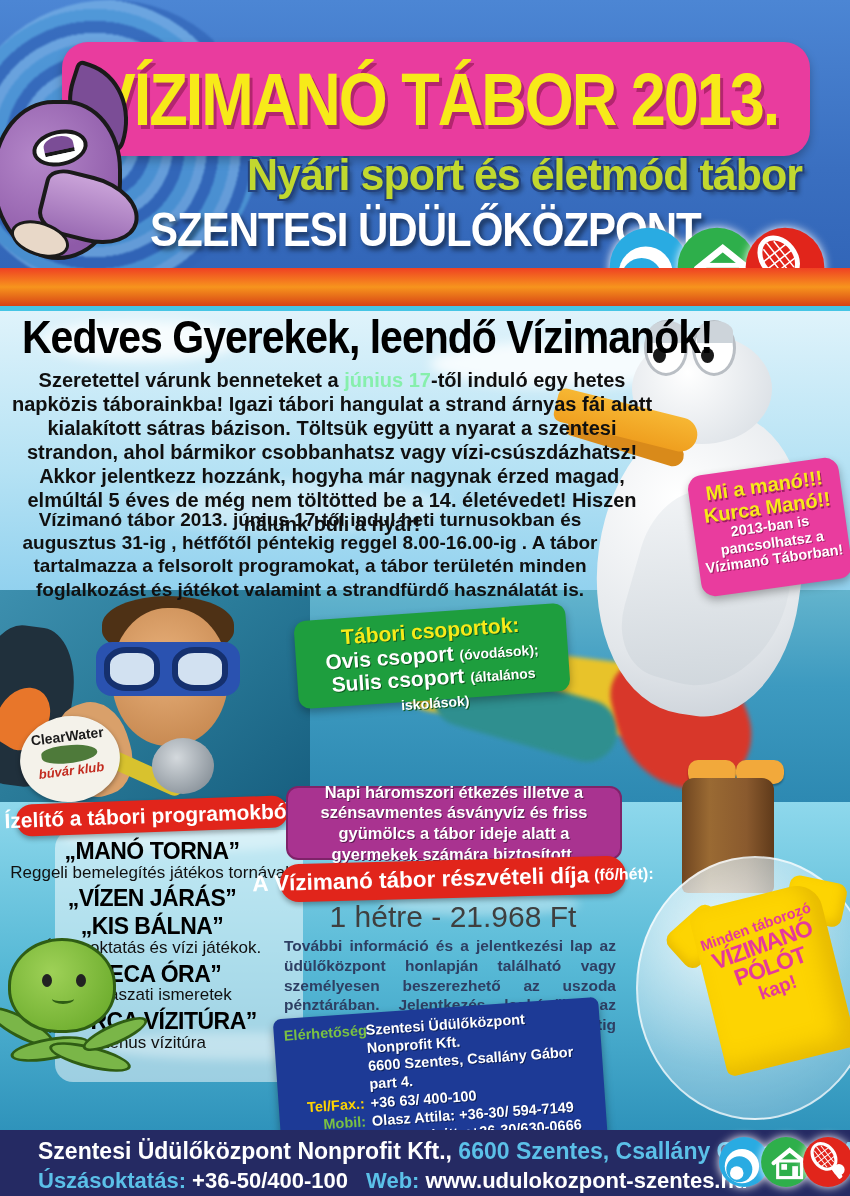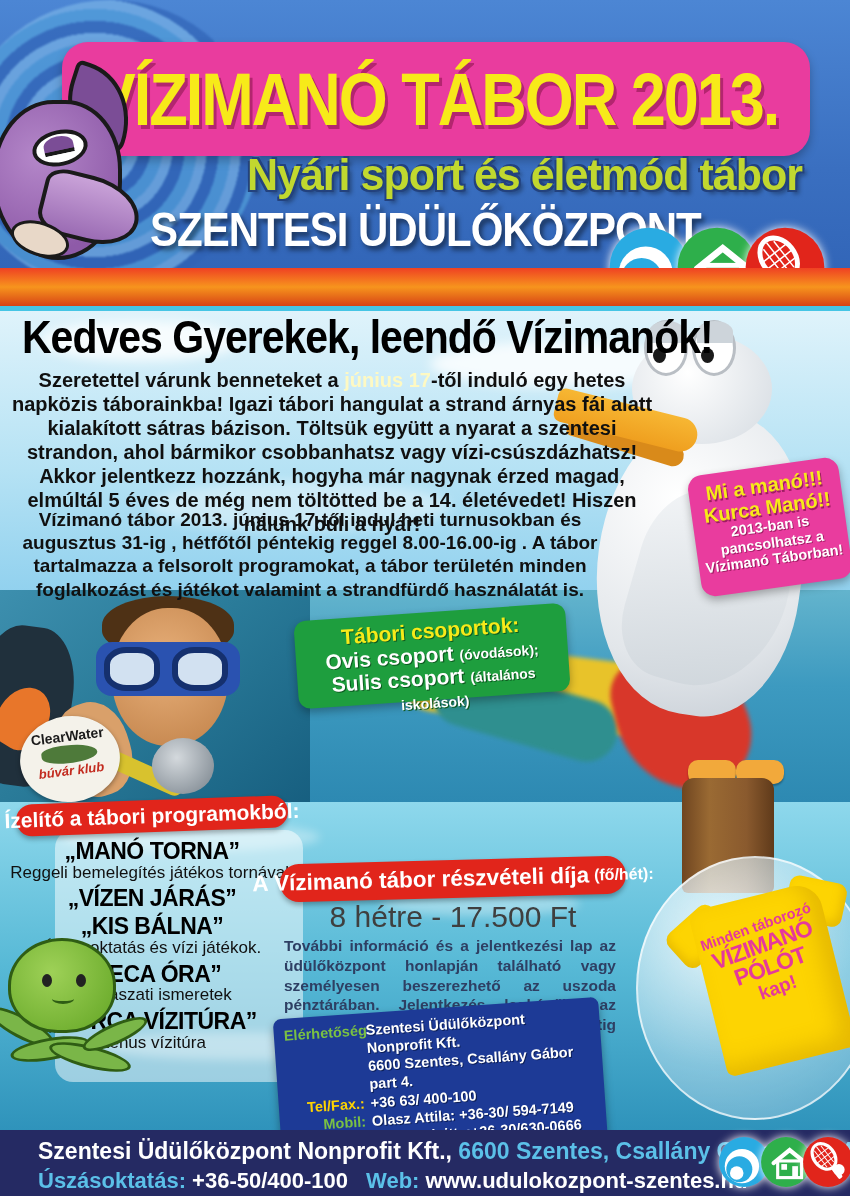--- a/index.html
+++ b/index.html
@@ -55,21 +55,21 @@
     border:3px solid #1a1a1a; border-radius:50%; transform:rotate(18deg); }
 
   
   .sky { left:0; top:311px; width:850px; height:289px;
     background:linear-gradient(180deg,#dff3fb 0%,#b5e2f4 55%,#8fd0ee 100%); }
   .cloud { background:rgba(255,255,255,.8); border-radius:50%; filter:blur(6px); }
   .heading { left:22px; top:314px; font-size:41px; font-weight:bold; color:#000;
     white-space:nowrap; letter-spacing:-1px; transform:scaleY(1.12); z-index:4; }
   .para1 { left:8px; top:368px; width:648px; font-size:20px; font-weight:bold;
     text-align:center; line-height:1.2; color:#101010; z-index:4; }
-  .para1 .hl { color:#fef9c3; }
+  .para1 .hl { color:#86efac; }
   .para2 { left:0px; top:508px; width:620px; font-size:19px; font-weight:bold;
     text-align:center; line-height:1.22; color:#101010; z-index:4; }
 
   
   .pelican { left:540px; top:318px; width:310px; height:575px; z-index:2; }
   .pel-body { left:58px; top:92px; width:205px; height:305px;
     background:radial-gradient(circle at 35% 30%, #ffffff, #e2e6ea 65%, #c5ccd4);
     border-radius:60% 55% 50% 60%; transform:rotate(8deg); }
   .pel-wing { left:92px; top:175px; width:155px; height:195px;
     background:linear-gradient(160deg,#f4f6f8,#cdd4da); border-radius:50% 60% 70% 40%;
@@ -385,26 +385,29 @@
     <div class="abs octo-arm a1"></div>
     <div class="abs octo-arm a2"></div>
     <div class="abs octo-arm a3"></div>
     <div class="abs octo-arm a4"></div>
     <div class="abs octo-head"></div>
     <div class="abs octo-eye l"></div>
     <div class="abs octo-eye r"></div>
     <div class="abs octo-mouth"></div>
   </div>
 
+  <div class="abs meals-box">
+    <span>Napi háromszori étkezés illetve a szénsavmentes ásványvíz és friss gyümölcs a tábor ideje alatt a gyermekek számára biztosított.</span>
+  </div>
 
   <div class="abs price-banner">
     <span class="b1">A Vízimanó tábor részvételi díja</span>
     <span class="b2">(fő/hét):</span>
   </div>
-  <div class="abs price-line">8 hétre - 17.500 Ft</div>
+  <div class="abs price-line">1 hétre - 21.968 Ft</div>
   <div class="abs info-para">További információ és a jelentkezési lap az üdülőközpont honlapján található vagy személyesen beszerezhető az uszoda pénztárában. Jelentkezés legkésőbb az aktuális tábori hetet megelőző egy hétig lehetséges.</div>
 
   <div class="abs zorb"></div>
   <div class="abs tshirt">
     <div class="abs shirt-sleeve sl-l"></div>
     <div class="abs shirt-sleeve sl-r"></div>
     <div class="abs shirt-body"></div>
     <div class="abs shirt-text">
       <div class="t1">Minden táborozó</div>
       <div class="t2">VÍZIMANÓ</div>

